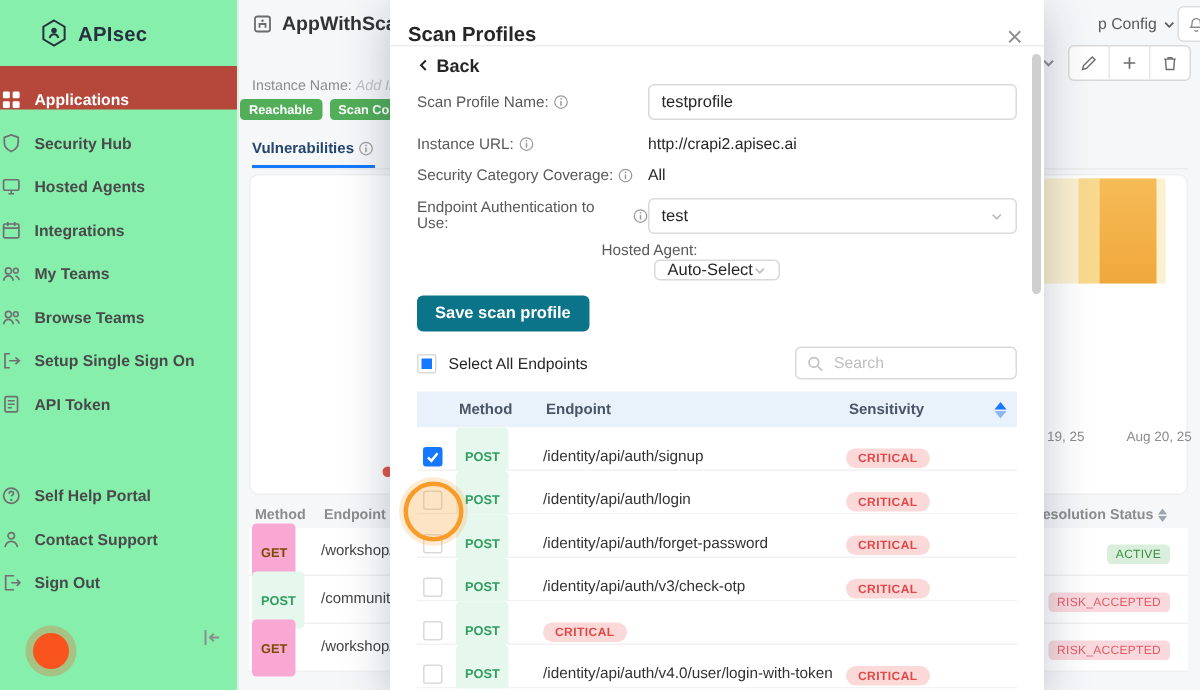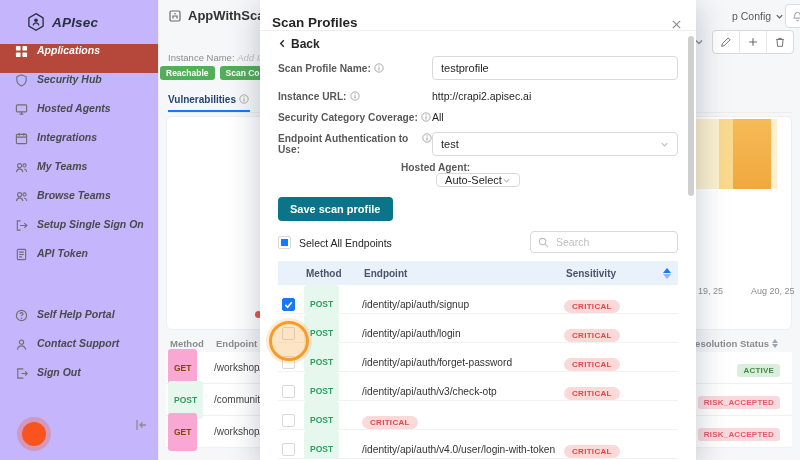--- a/index.html
+++ b/index.html
@@ -1,26 +1,26 @@
 <!DOCTYPE html>
 <html><head>
 <meta charset="utf-8">
 <style>
   html,body{margin:0;padding:0;background:#fff;}
   .app{position:relative;width:800px;height:460px;overflow:hidden;background:#f6f7f9;
        font-family:"Liberation Sans",sans-serif;-webkit-font-smoothing:antialiased;}
   svg{display:block;}
 
   
-  .sidebar{position:absolute;left:0;top:0;bottom:0;width:158px;background:#c4b5fd;
-           border-right:1px solid #ececec;z-index:3;font-style:italic;}
+  .sidebar{position:absolute;left:0;top:0;bottom:0;width:158px;background:#86efac;
+           border-right:1px solid #ececec;z-index:3;}
   .logo{display:flex;align-items:center;gap:6px;padding:12px 0 8px 26px;}
   .logo-text{font-size:13.5px;font-weight:700;color:#27313f;letter-spacing:.2px;}
   .nav{margin-top:4px;}
-  .nav-item{display:flex;align-items:flex-start;gap:9px;height:29px;padding-left:14px;
+  .nav-item{display:flex;align-items:flex-end;gap:9px;height:29px;
             font-size:10.5px;font-weight:700;color:#4a4a4a;cursor:pointer;white-space:nowrap;}
   .nav-item .ic{width:14px;height:14px;color:#6f6f6f;display:flex;align-items:center;justify-content:center;flex:none;}
   .nav-item.active{background:#b5483b;color:#fff;}
   .nav-item.active .ic{color:#fff;}
   .nav-gap{height:32px;}
   .collapse{position:absolute;right:10px;bottom:28px;color:#8c8c8c;cursor:pointer;}
   .fab{position:absolute;left:22px;bottom:14px;width:24px;height:24px;border-radius:50%;
        background:#f9541e;box-shadow:0 0 0 5px rgba(249,84,30,.28);cursor:pointer;}
 
   
@@ -62,42 +62,42 @@
   .bt-head .h-method{width:46px;padding-left:4px;}
   .bt-head .h-endpoint{flex:1;}
   .bt-head .h-res{display:flex;align-items:center;gap:3px;padding-right:14px;cursor:pointer;}
   .bt-row{display:flex;align-items:center;height:31px;background:#fff;border-bottom:1px solid #f1f1f1;}
   .bt-row .chip-cell{width:46px;padding-left:2px;}
   .bt-row .ep{flex:1;font-size:10px;color:#444;white-space:nowrap;overflow:hidden;}
   .bt-row .status{padding-right:12px;}
   .chip{display:inline-block;font-size:8.5px;font-weight:700;padding:14px 6px;border-radius:3px;}
   .chip.get{background:#f9a8d4;color:#7c4a00;}
   .chip.post{background:#e6f7ed;color:#2f9e5f;}
-  .sbadge{display:inline-block;font-size:8px;font-weight:700;padding:2px 6px;border-radius:3px;letter-spacing:.2px;margin-left:48px;}
+  .sbadge{display:inline-block;font-size:8px;font-weight:400;padding:2px 6px;border-radius:3px;letter-spacing:.2px;margin-left:48px;}
   .sbadge.active{background:#d9efdb;color:#3c8c42;}
   .sbadge.risk{background:#fad9de;color:#e25b66;}
   .sort-mini{display:flex;flex-direction:column;gap:1px;}
   .sort-mini i{width:0;height:0;border-left:3px solid transparent;border-right:3px solid transparent;display:block;}
   .sort-mini .up{border-bottom:4px solid #9aa5b1;}
   .sort-mini .down{border-top:4px solid #9aa5b1;}
 
   
   .modal{position:absolute;left:260px;top:0;width:436px;height:460px;background:#fff;z-index:10;
          box-shadow:0 6px 30px rgba(15,30,60,.25);}
   .m-header{height:30px;display:flex;align-items:flex-end;justify-content:space-between;
             padding:0 14px 0 12px;border-bottom:1px solid #ededed;}
   .m-title{font-size:13.5px;font-weight:700;color:#262626;}
   .m-close{color:#8c8c8c;cursor:pointer;}
   .m-back{display:flex;align-items:center;gap:4px;margin:6px 0 0 18px;height:13px;
           font-size:12px;font-weight:700;color:#262626;cursor:pointer;}
   .f-row{display:flex;align-items:center;margin:6px 18px 0;}
   .f-row.url,.f-row.cov{height:14px;}
   .f-row.url{margin-top:9px;} .f-row.cov{margin-top:7px;}
   .f-row.auth{margin-top:8px;} .f-row.agent{margin-top:6px;flex-direction:column;}
-  .f-label{width:154px;min-width:154px;font-size:10.2px;color:#595959;display:flex;align-items:flex-start;gap:3px;font-weight:bold;}
+  .f-label{width:154px;min-width:154px;font-size:10.2px;color:#595959;display:flex;align-items:center;gap:3px;}
   .f-label .info{color:#9b9b9b;}
   .f-static{font-size:10.5px;color:#262626;}
   .f-input{flex:1;height:24px;border:1px solid #d9d9d9;border-radius:4px;font-size:11px;color:#262626;
            padding:0 8px;font-family:inherit;outline:none;box-sizing:border-box;background:#fff;}
   .f-select{flex:1;height:24px;border:1px solid #d9d9d9;border-radius:4px;display:flex;align-items:center;
             justify-content:space-between;padding:0 8px;font-size:11px;color:#262626;background:#fff;
             box-sizing:border-box;cursor:pointer;}
   .f-select .chev{color:#bfbfbf;}
   .save-btn{margin:10px 0 0 18px;display:inline-block;background:#0c7489;color:#fff;font-size:11px;
             font-weight:600;padding:6px 12px;border-radius:4px;border:none;font-family:inherit;cursor:pointer;}

